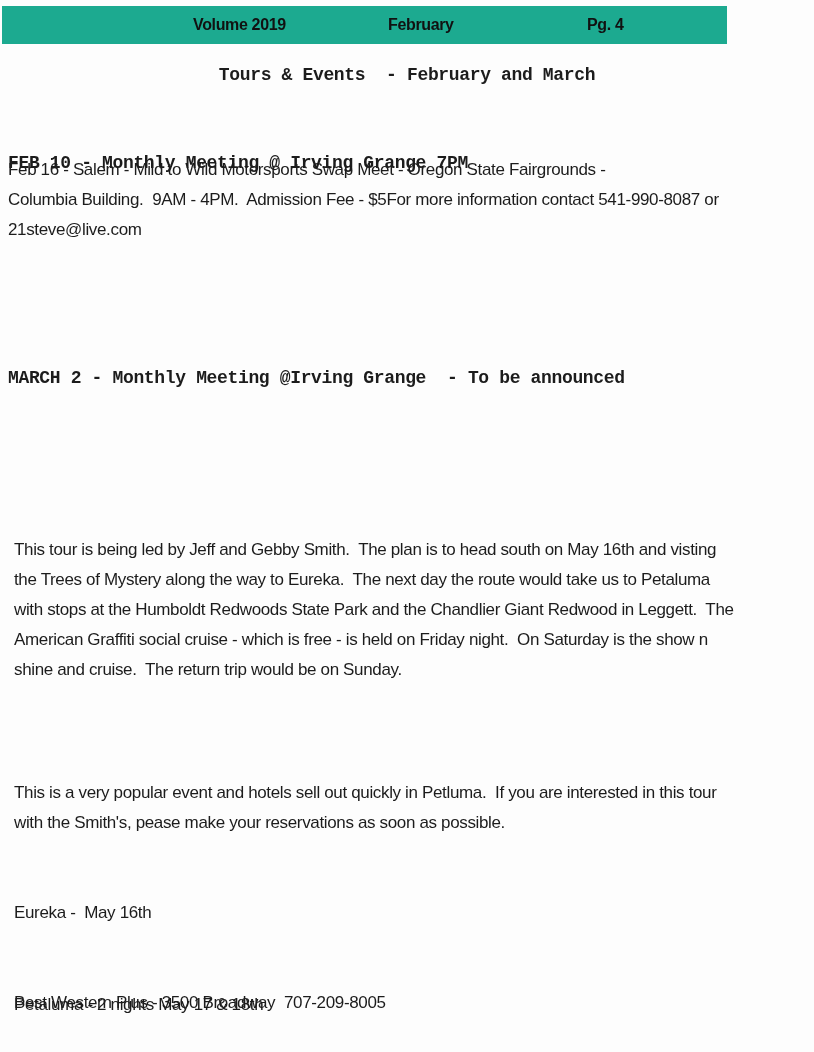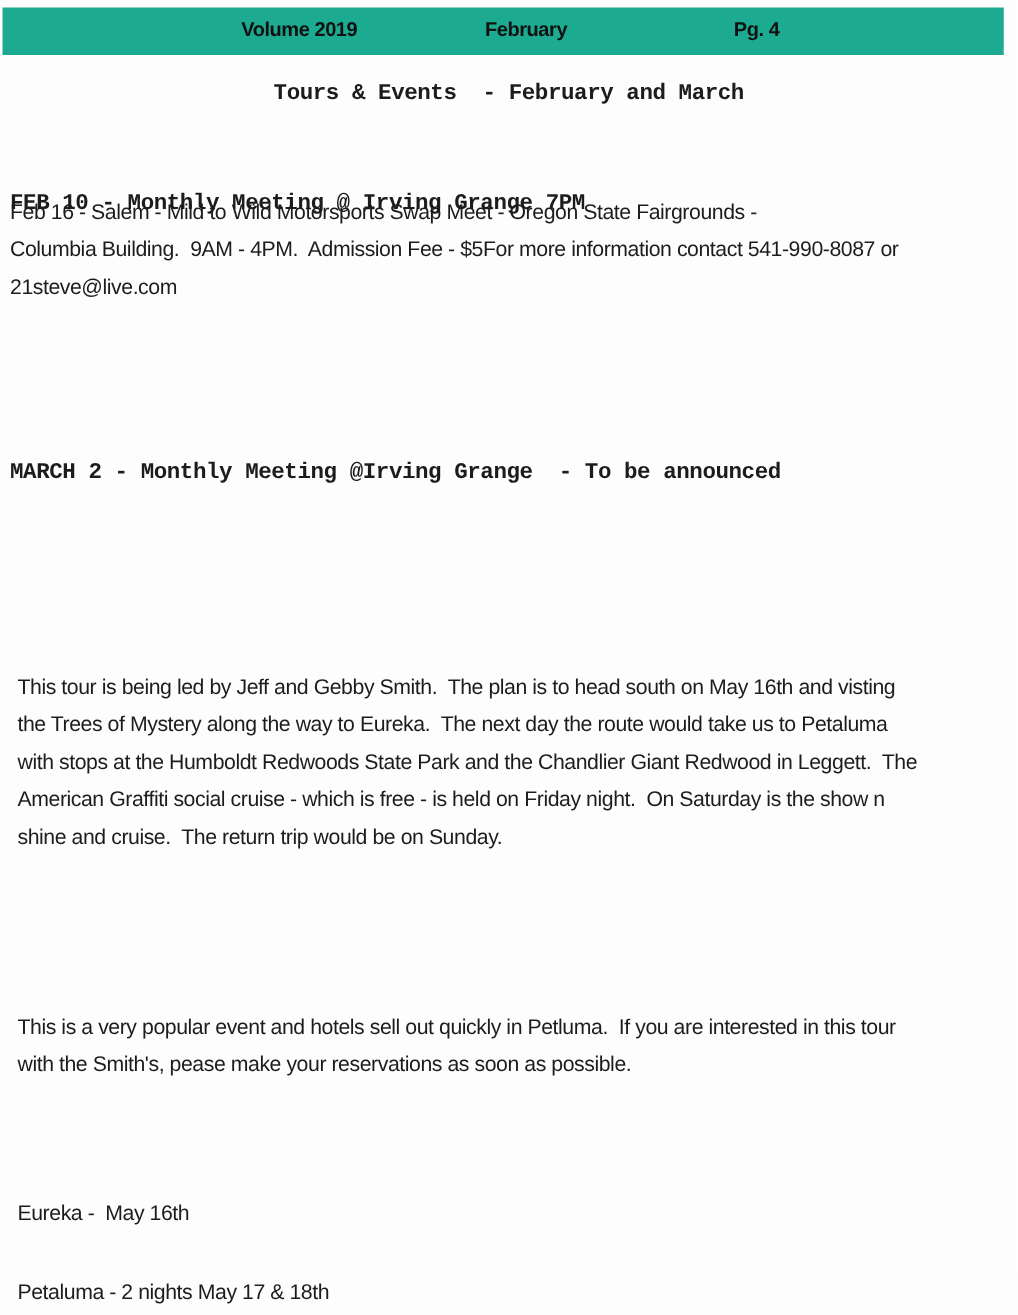--- a/index.html
+++ b/index.html
@@ -11,21 +11,21 @@
     font-family: "Liberation Sans", sans-serif;
     color: #1c1c1c;
     font-size: 17px;
     letter-spacing: -0.35px;
     overflow: hidden;
   }
   .bar {
     position: absolute;
     top: 6px;
     left: 2px;
-    width: 801px;
+    width: 725px;
     height: 38px;
     background: #1caa90;
   }
   .bar span {
     position: absolute;
     top: 0;
     line-height: 38px;
     font-weight: 700;
     font-size: 16px;
     color: #111;
@@ -36,21 +36,21 @@
   .bar .pg    { left: 585px; }
   .blk {
     position: absolute;
     white-space: pre-wrap;
     line-height: 30px;
   }
   .b  { font-weight: 700; font-size: 18px; font-family: Liberation Mono, monospace; }
   .center { left: 0; width: 100%; text-align: center; }
   .l8  { left: 8px;  right: 6px; }
   .l14 { left: 14px; right: 2px; }
-  .line { line-height: 30px; white-space: pre-wrap; margin-top: 29px; }
+  .line { line-height: 30px; white-space: pre-wrap; }
 </style>
 </head>
 <body>
 
 <div class="page">
 
   <div class="bar">
     <span class="vol">Volume 2019</span>
     <span class="month">February</span>
     <span class="pg">Pg. 4</span>

